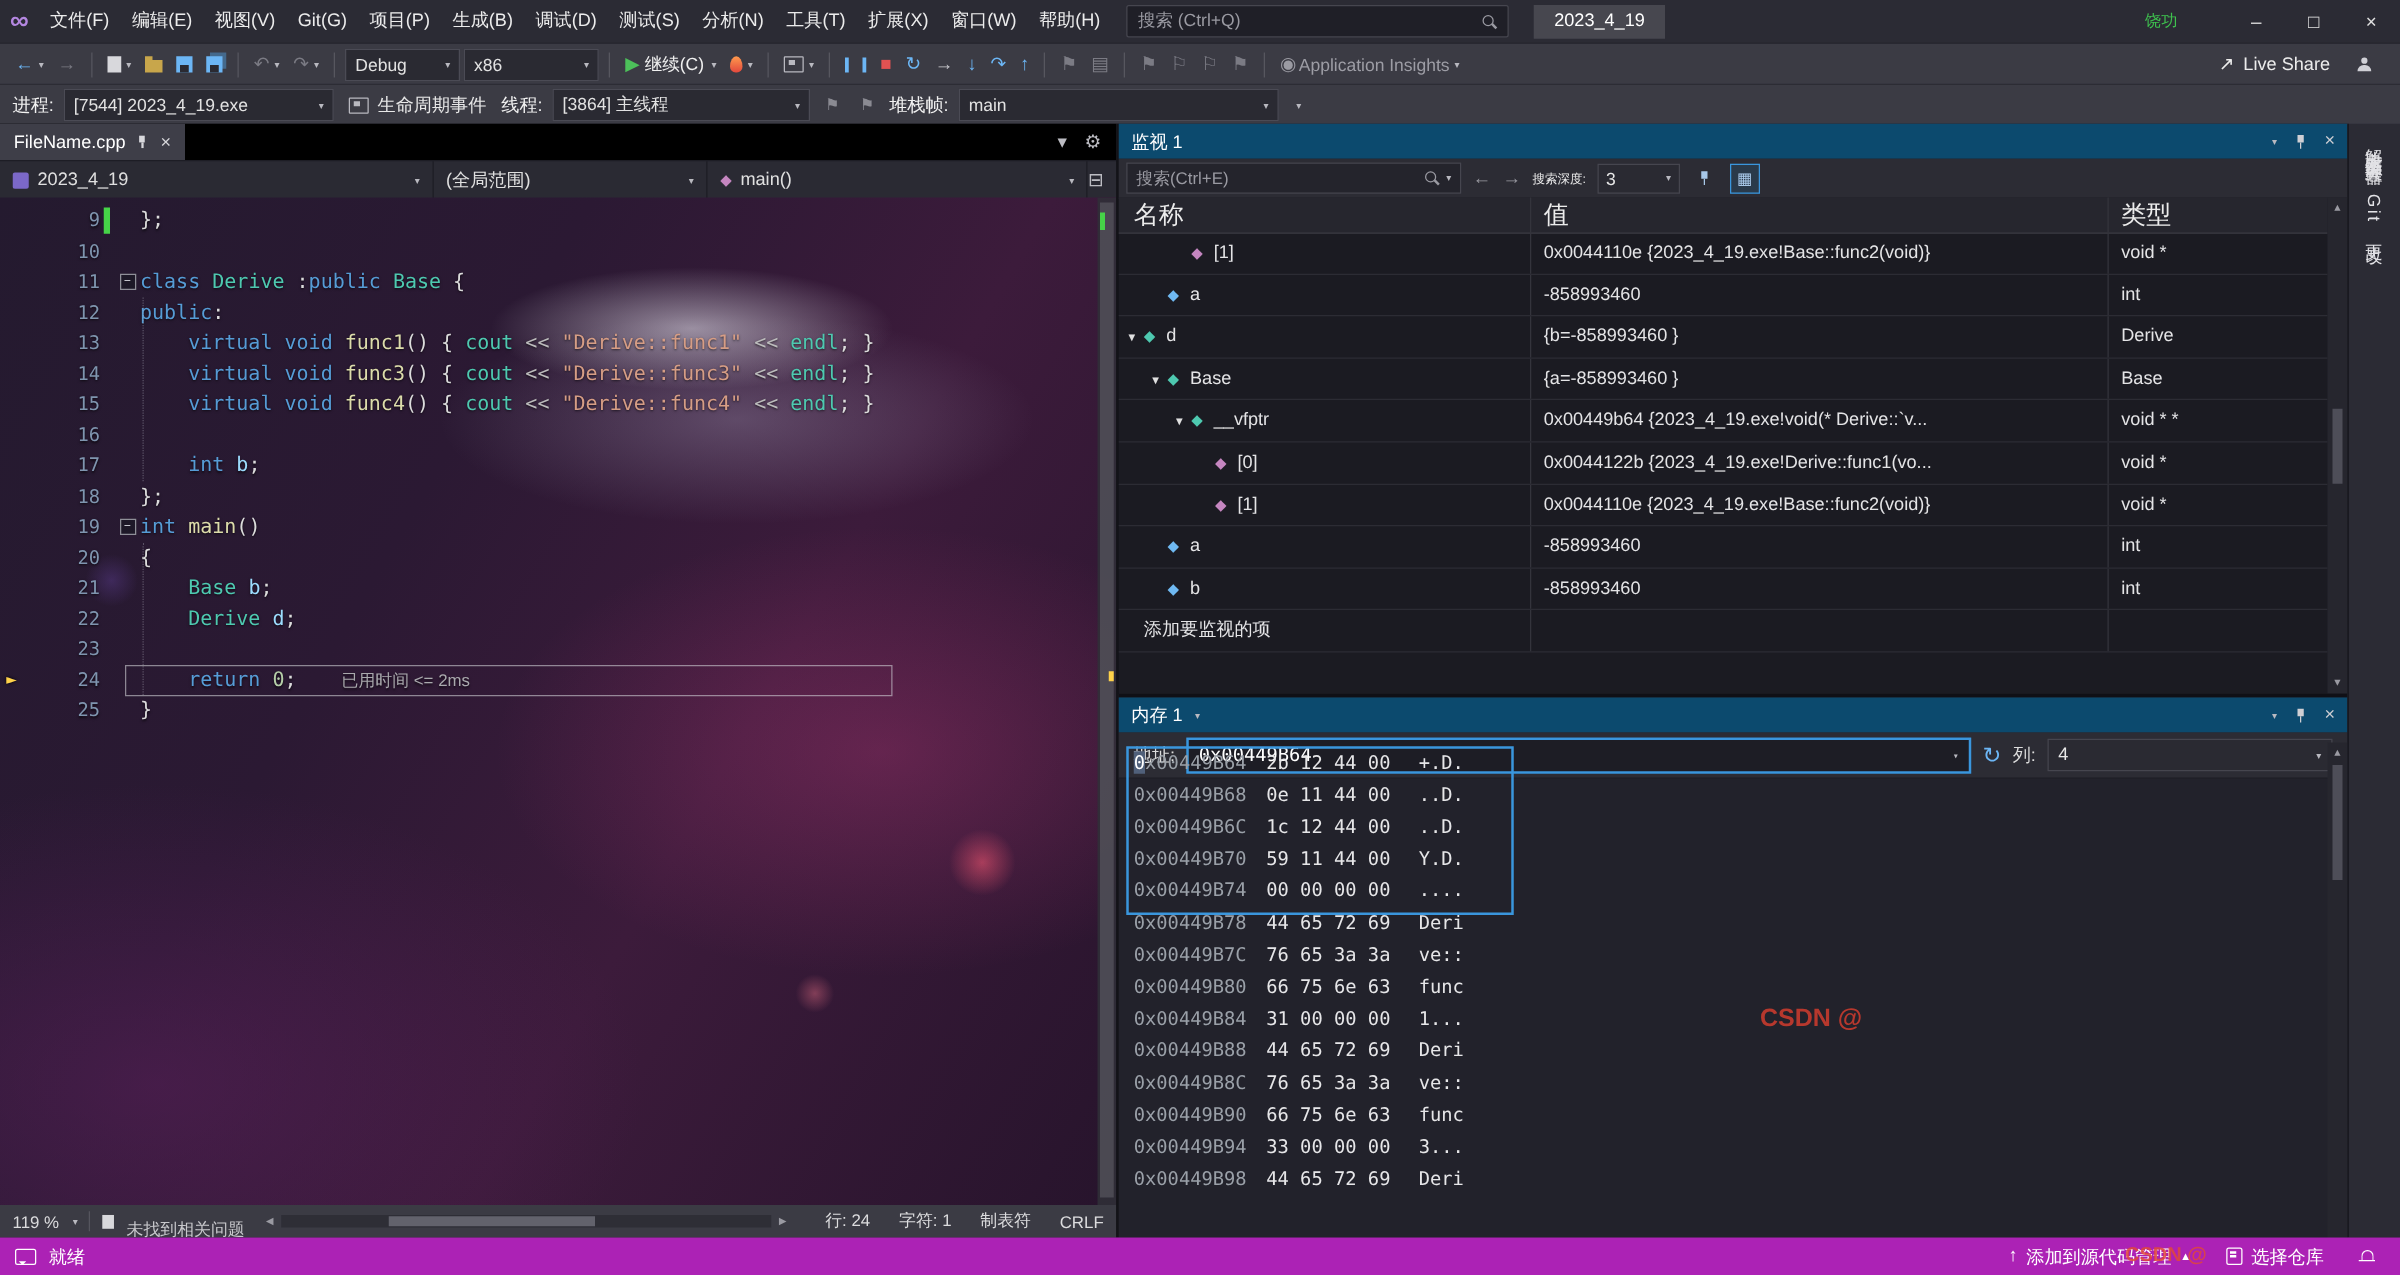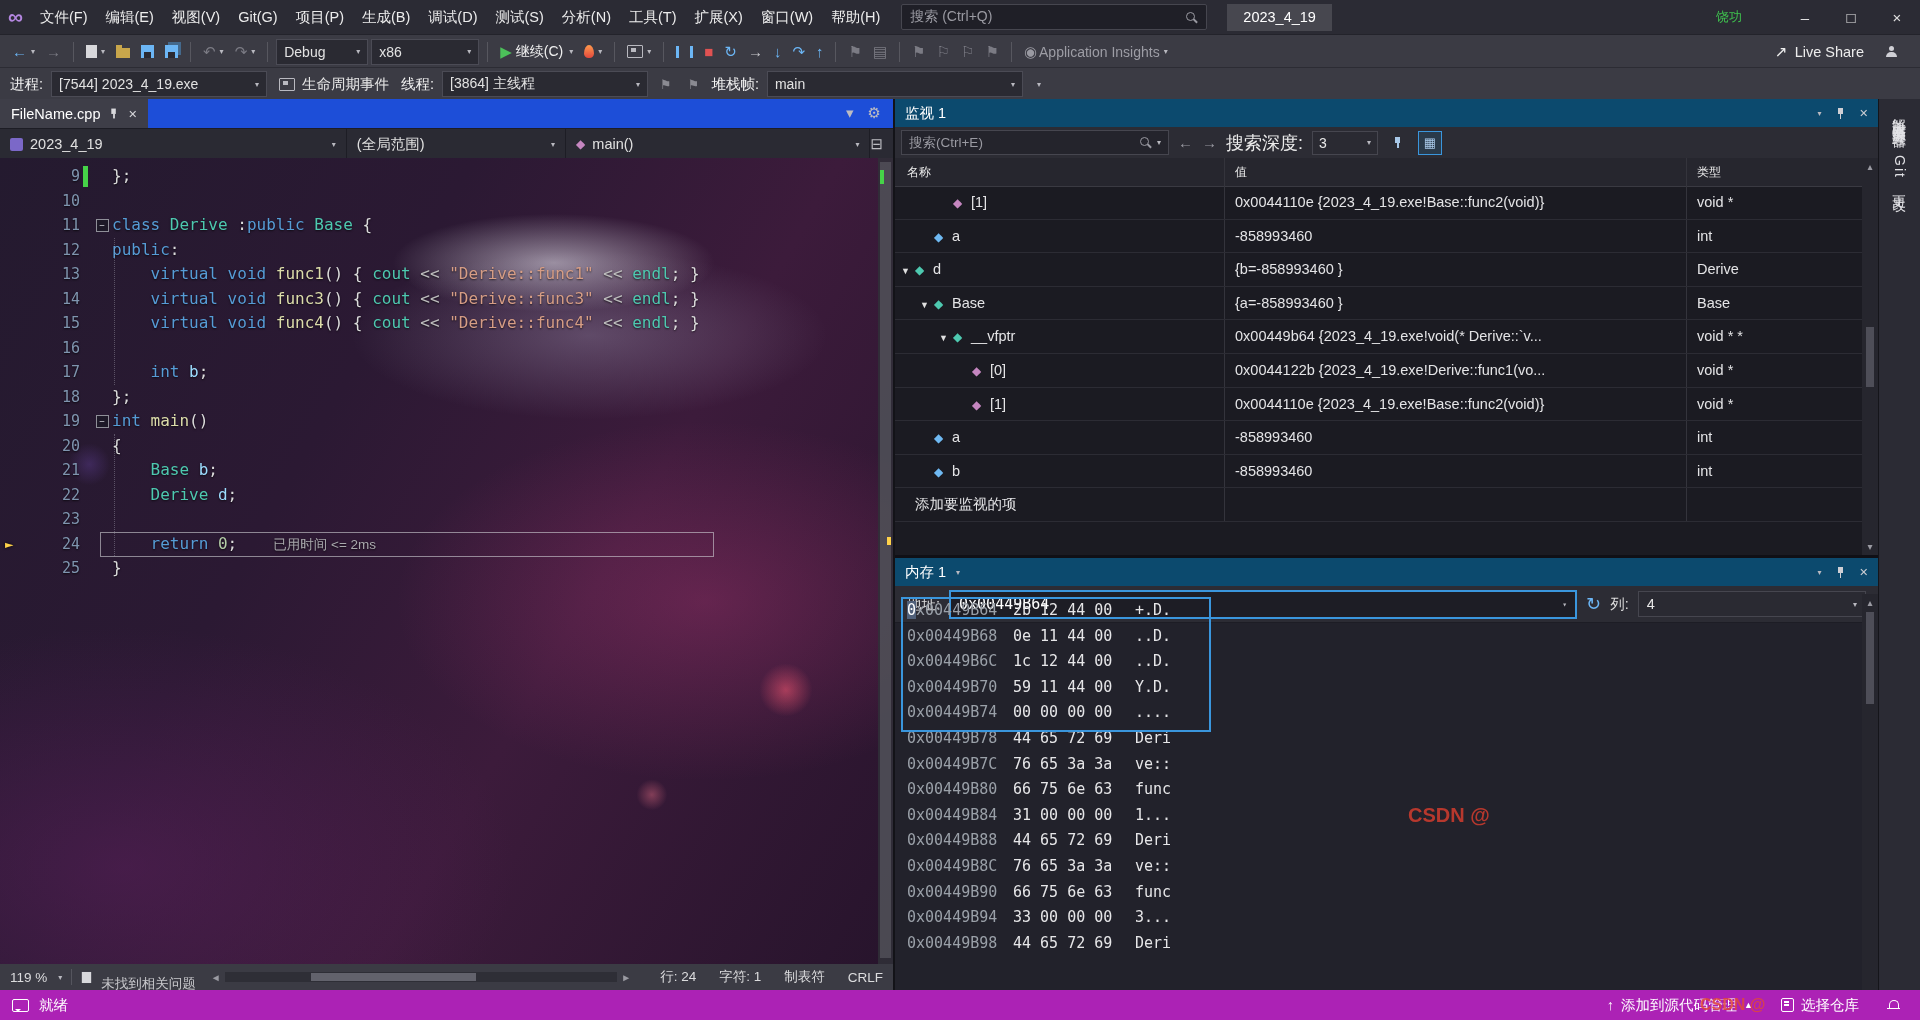--- a/index.html
+++ b/index.html
@@ -59,21 +59,21 @@
   .i-bubble{width:15px;height:11px;border:1.5px solid #fff;border-radius:2px;position:relative;flex:none;}
   .i-bubble::after{content:'';position:absolute;left:2px;bottom:-4px;border:3px solid transparent;border-top-color:#fff;}
   .i-bell{position:relative;width:13px;height:13px;flex:none;}
   .i-bell::before{content:'';position:absolute;left:2px;top:1px;width:8px;height:7px;border:1.5px solid #fff;border-bottom:none;border-radius:5px 5px 0 0;}
   .i-bell::after{content:'';position:absolute;left:0;top:9px;width:13px;height:1.5px;background:#fff;}
   .i-repo{width:11px;height:12px;border:1.5px solid #fff;border-radius:2px;position:relative;flex:none;}
   .i-repo::after{content:'';position:absolute;left:2px;top:2px;width:5px;height:1.5px;background:#fff;box-shadow:0 3px 0 #fff;}
 
   
   .editor{position:absolute;left:0;top:99px;width:893px;bottom:30px;background:#26262e;}
-  .tabstrip{height:29px;background:#1d4ed8;display:flex;align-items:flex-end;gap:28px;}
+  .tabstrip{height:29px;background:#000000;display:flex;align-items:flex-end;gap:28px;}
   .tab{height:29px;background:#3e3e48;color:#fff;display:flex;align-items:center;gap:9px;padding:0 11px;font-size:14.5px;}
   .tab .i-pin{color:#d8d8dc;transform:scale(.9);}
   .tabstrip-right{margin-left:auto;display:flex;gap:14px;padding:0 12px 6px 0;color:#bcbcc2;}
   .navbar{height:30px;background:#2a2a33;border-top:1px solid #1d1d25;display:flex;align-items:center;}
   .navdd{height:100%;display:flex;align-items:center;justify-content:space-between;padding:0 10px;font-size:14.5px;color:#e0e0e0;border-right:1px solid #1d1d25;gap:8px;}
   .navdd .lbl{display:flex;align-items:center;gap:7px;white-space:nowrap;overflow:hidden;}
   .proj-ic{width:13px;height:13px;background:#7b68c8;border-radius:2px;flex:none;}
   .meth-ic{color:#c586c0;font-size:12px;}
 
   .codearea{position:absolute;left:0;right:0;top:59px;bottom:26px;overflow:hidden;
@@ -122,21 +122,21 @@
   .ph-icons{margin-left:auto;display:flex;align-items:center;gap:14px;color:#cfcfd4;}
   .watch{position:absolute;top:0;left:0;right:0;height:456px;}
   .watch-toolbar{height:31px;background:#2c2c34;display:flex;align-items:center;padding:0 6px;gap:9px;border-bottom:1px solid #1d1d25;}
   .search-box{width:252px;height:23px;background:#24242c;border:1px solid #46464f;display:flex;align-items:center;
               justify-content:space-between;padding:0 7px;color:#9a9aa2;font-size:13.5px;}
   .depth-combo{width:52px;height:22px;background:#2a2a32;border:1px solid #46464f;display:flex;align-items:center;
                justify-content:space-between;padding:0 6px;color:#e8e8e8;font-size:14px;}
   .wt-toggle{width:22px;height:22px;display:flex;align-items:center;justify-content:center;color:#a8c8e8;font-size:13px;}
   .wt-toggle.active{border:1px solid #3a96dd;background:#2a3a4a;}
   .wg-header{position:absolute;top:59px;left:0;right:16px;height:28px;display:flex;background:#26262e;
-             border-bottom:1px solid #3a3a42;color:#ececec;font-size:12px;line-height:28px;}
+             border-bottom:1px solid #3a3a42;color:#ececec;font-size:20px;line-height:28px;}
   .c-name{width:330px;border-right:1px solid #34343c;box-sizing:border-box;padding-left:12px;white-space:nowrap;overflow:hidden;}
   .c-val{width:462px;border-right:1px solid #34343c;box-sizing:border-box;padding-left:10px;white-space:nowrap;overflow:hidden;}
   .c-type{flex:1;padding-left:10px;white-space:nowrap;overflow:hidden;}
   #watch-rows{position:absolute;top:87px;left:0;right:16px;bottom:0;}
   .wg-row{display:flex;height:32.6px;line-height:32.6px;border-bottom:1px solid #2c2c34;font-size:14.5px;color:#e4e4e6;}
   .wg-exp{display:inline-block;width:14px;font-size:9px;color:#e0e0e0;}
   .wg-icon{display:inline-block;width:18px;font-size:12px;}
   .w-scroll{position:absolute;right:0;top:59px;bottom:0;width:16px;background:#26262e;color:#9a9aa2;font-size:10px;
             display:flex;flex-direction:column;align-items:center;justify-content:space-between;padding:3px 0;}
   .w-thumb{width:8px;height:60px;background:#4e4e58;}
@@ -556,21 +556,21 @@
     <div class="watch-toolbar">
       <div class="search-box">
         <span>搜索(Ctrl+E)</span>
         <span style="display:flex;align-items:center;gap:3px;">
             <span class="i-search"></span>
             <span class="dd">▾</span>
           </span>
       </div>
       <span class="glyph gray">←</span>
       <span class="glyph gray">→</span>
-      <span style="font-size:18px;color:#ececec;">搜索深度:</span>
+      <span style="font-size:10px;color:#ececec;">搜索深度:</span>
       <div class="depth-combo">
         <span>3</span>
           <span class="dd">▾</span>
       </div>
       <span class="wt-toggle">
           <span class="i-pin"></span>
         </span>
       <span class="wt-toggle active">▦</span>
     </div>
     <div class="wg-header">

